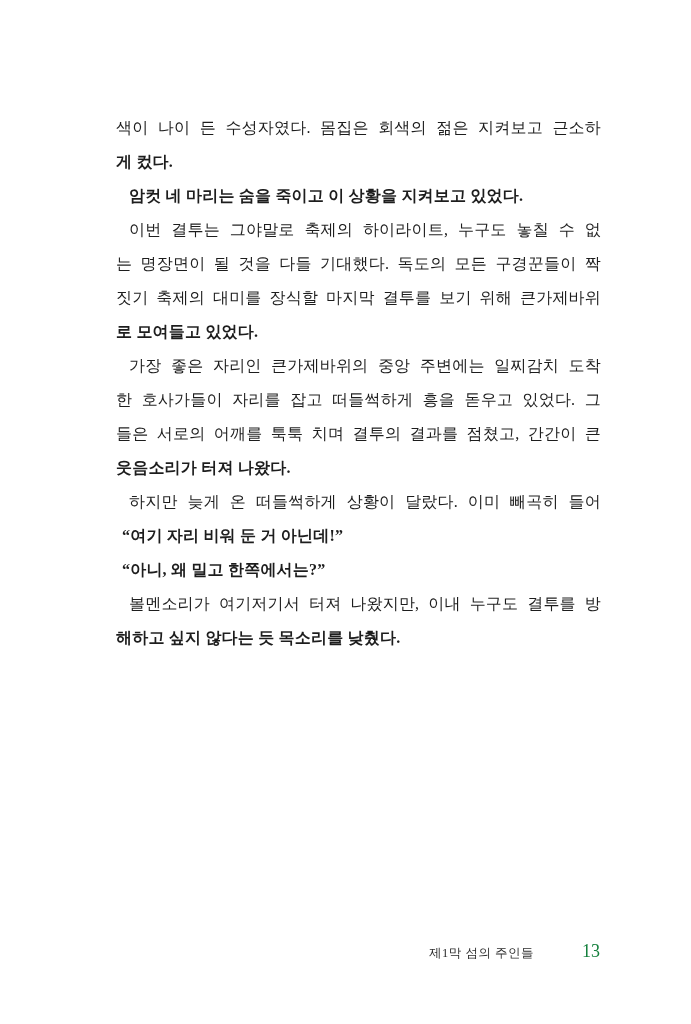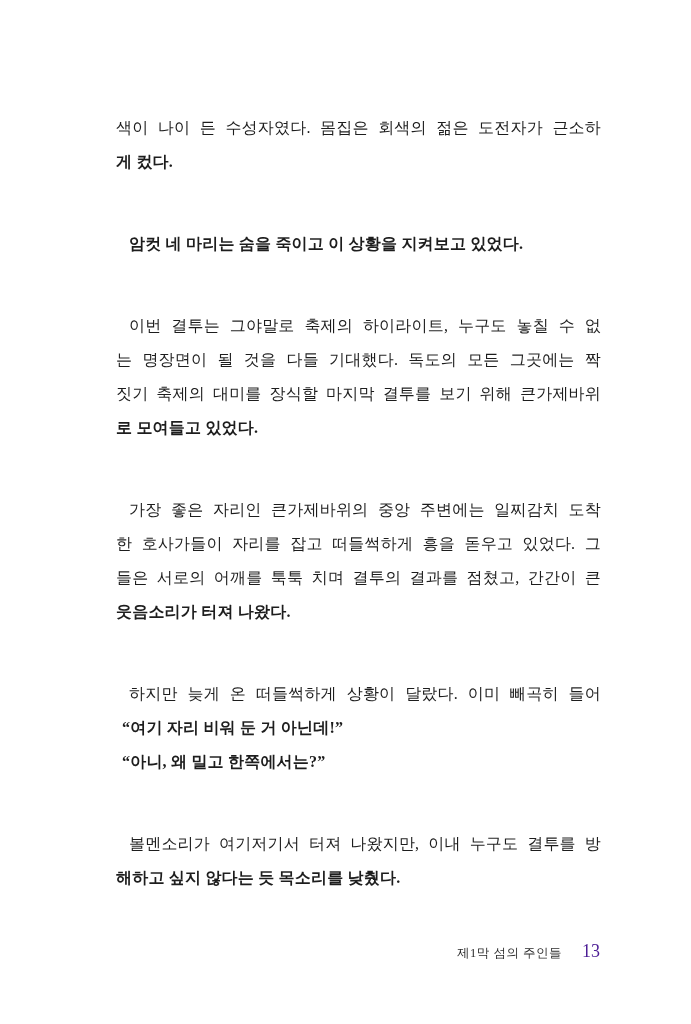--- a/index.html
+++ b/index.html
@@ -32,61 +32,62 @@
     overflow: hidden;
     text-align: justify;
     text-align-last: justify;
   }
   .line.natural {
     text-align: left;
     text-align-last: left;
     white-space: nowrap;
     font-weight: bold;
   }
-  .line.indent { text-indent: 13px; margin-top: 48px; }
+  .line.indent { text-indent: 13px; }
   .line.indent-sm { text-indent: 6px; }
   .footer {
     position: absolute;
     top: 941px;
     left: 0;
     right: 91px;
     display: flex;
     justify-content: flex-end;
     align-items: baseline;
-    gap: 20px;
+    gap: 4px;
     color: #2b2b2b;
   }
   .footer-chapter {
     font-size: 12.5px;
     letter-spacing: 0.5px;
   }
   .footer-page {
     font-size: 18px;
-    color: #4c1d95;
+    color: #15803d;
+    margin-left: 44px;
   }
 </style>
 </head>
 <body>
 
 <div class="page">
 
   <div class="text-block">
 
     <div class="para">
-      <div class="line">색이 나이 든 수성자였다. 몸집은 회색의 젊은 도전자가 근소하</div>
+      <div class="line">색이 나이 든 수성자였다. 몸집은 회색의 젊은 지켜보고 근소하</div>
       <div class="line natural">게 컸다.</div>
     </div>
 
     <div class="para">
       <div class="line natural indent">암컷 네 마리는 숨을 죽이고 이 상황을 지켜보고 있었다.</div>
     </div>
 
     <div class="para">
       <div class="line indent">이번 결투는 그야말로 축제의 하이라이트, 누구도 놓칠 수 없</div>
-      <div class="line">는 명장면이 될 것을 다들 기대했다. 독도의 모든 그곳에는 짝</div>
+      <div class="line">는 명장면이 될 것을 다들 기대했다. 독도의 모든 구경꾼들이 짝</div>
       <div class="line">짓기 축제의 대미를 장식할 마지막 결투를 보기 위해 큰가제바위</div>
       <div class="line natural">로 모여들고 있었다.</div>
     </div>
 
     <div class="para">
       <div class="line indent">가장 좋은 자리인 큰가제바위의 중앙 주변에는 일찌감치 도착</div>
       <div class="line">한 호사가들이 자리를 잡고 떠들썩하게 흥을 돋우고 있었다. 그</div>
       <div class="line">들은 서로의 어깨를 툭툭 치며 결투의 결과를 점쳤고, 간간이 큰</div>
       <div class="line natural">웃음소리가 터져 나왔다.</div>
     </div>

